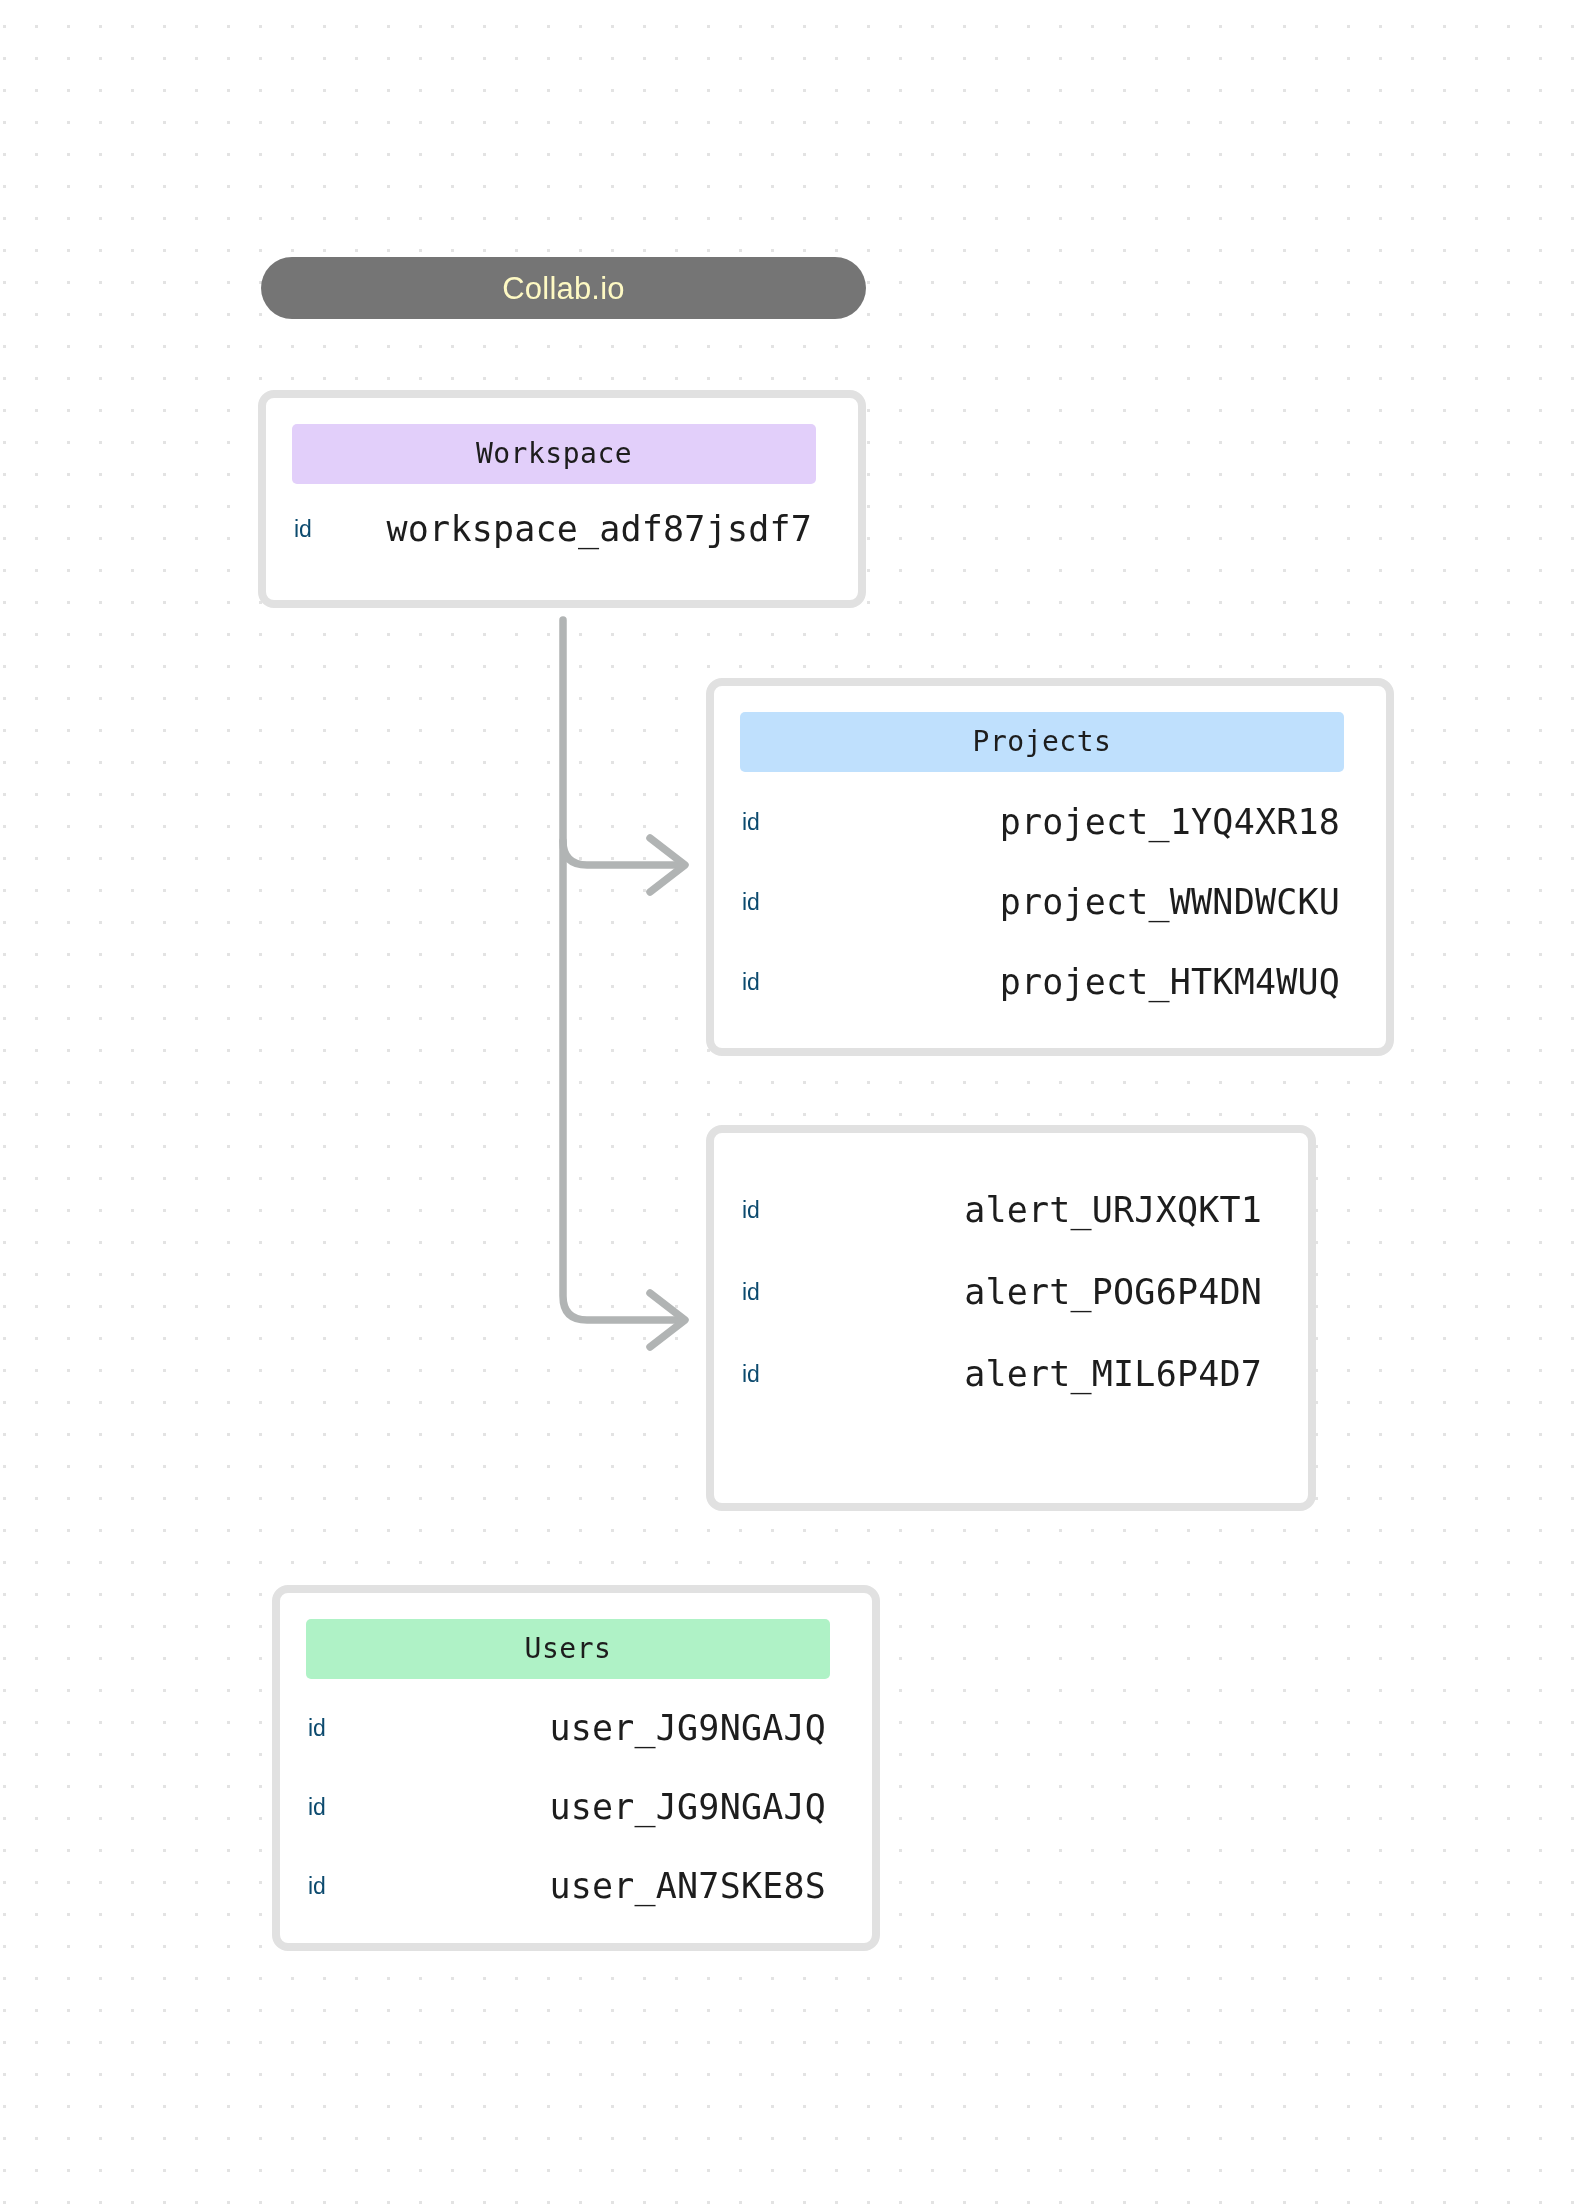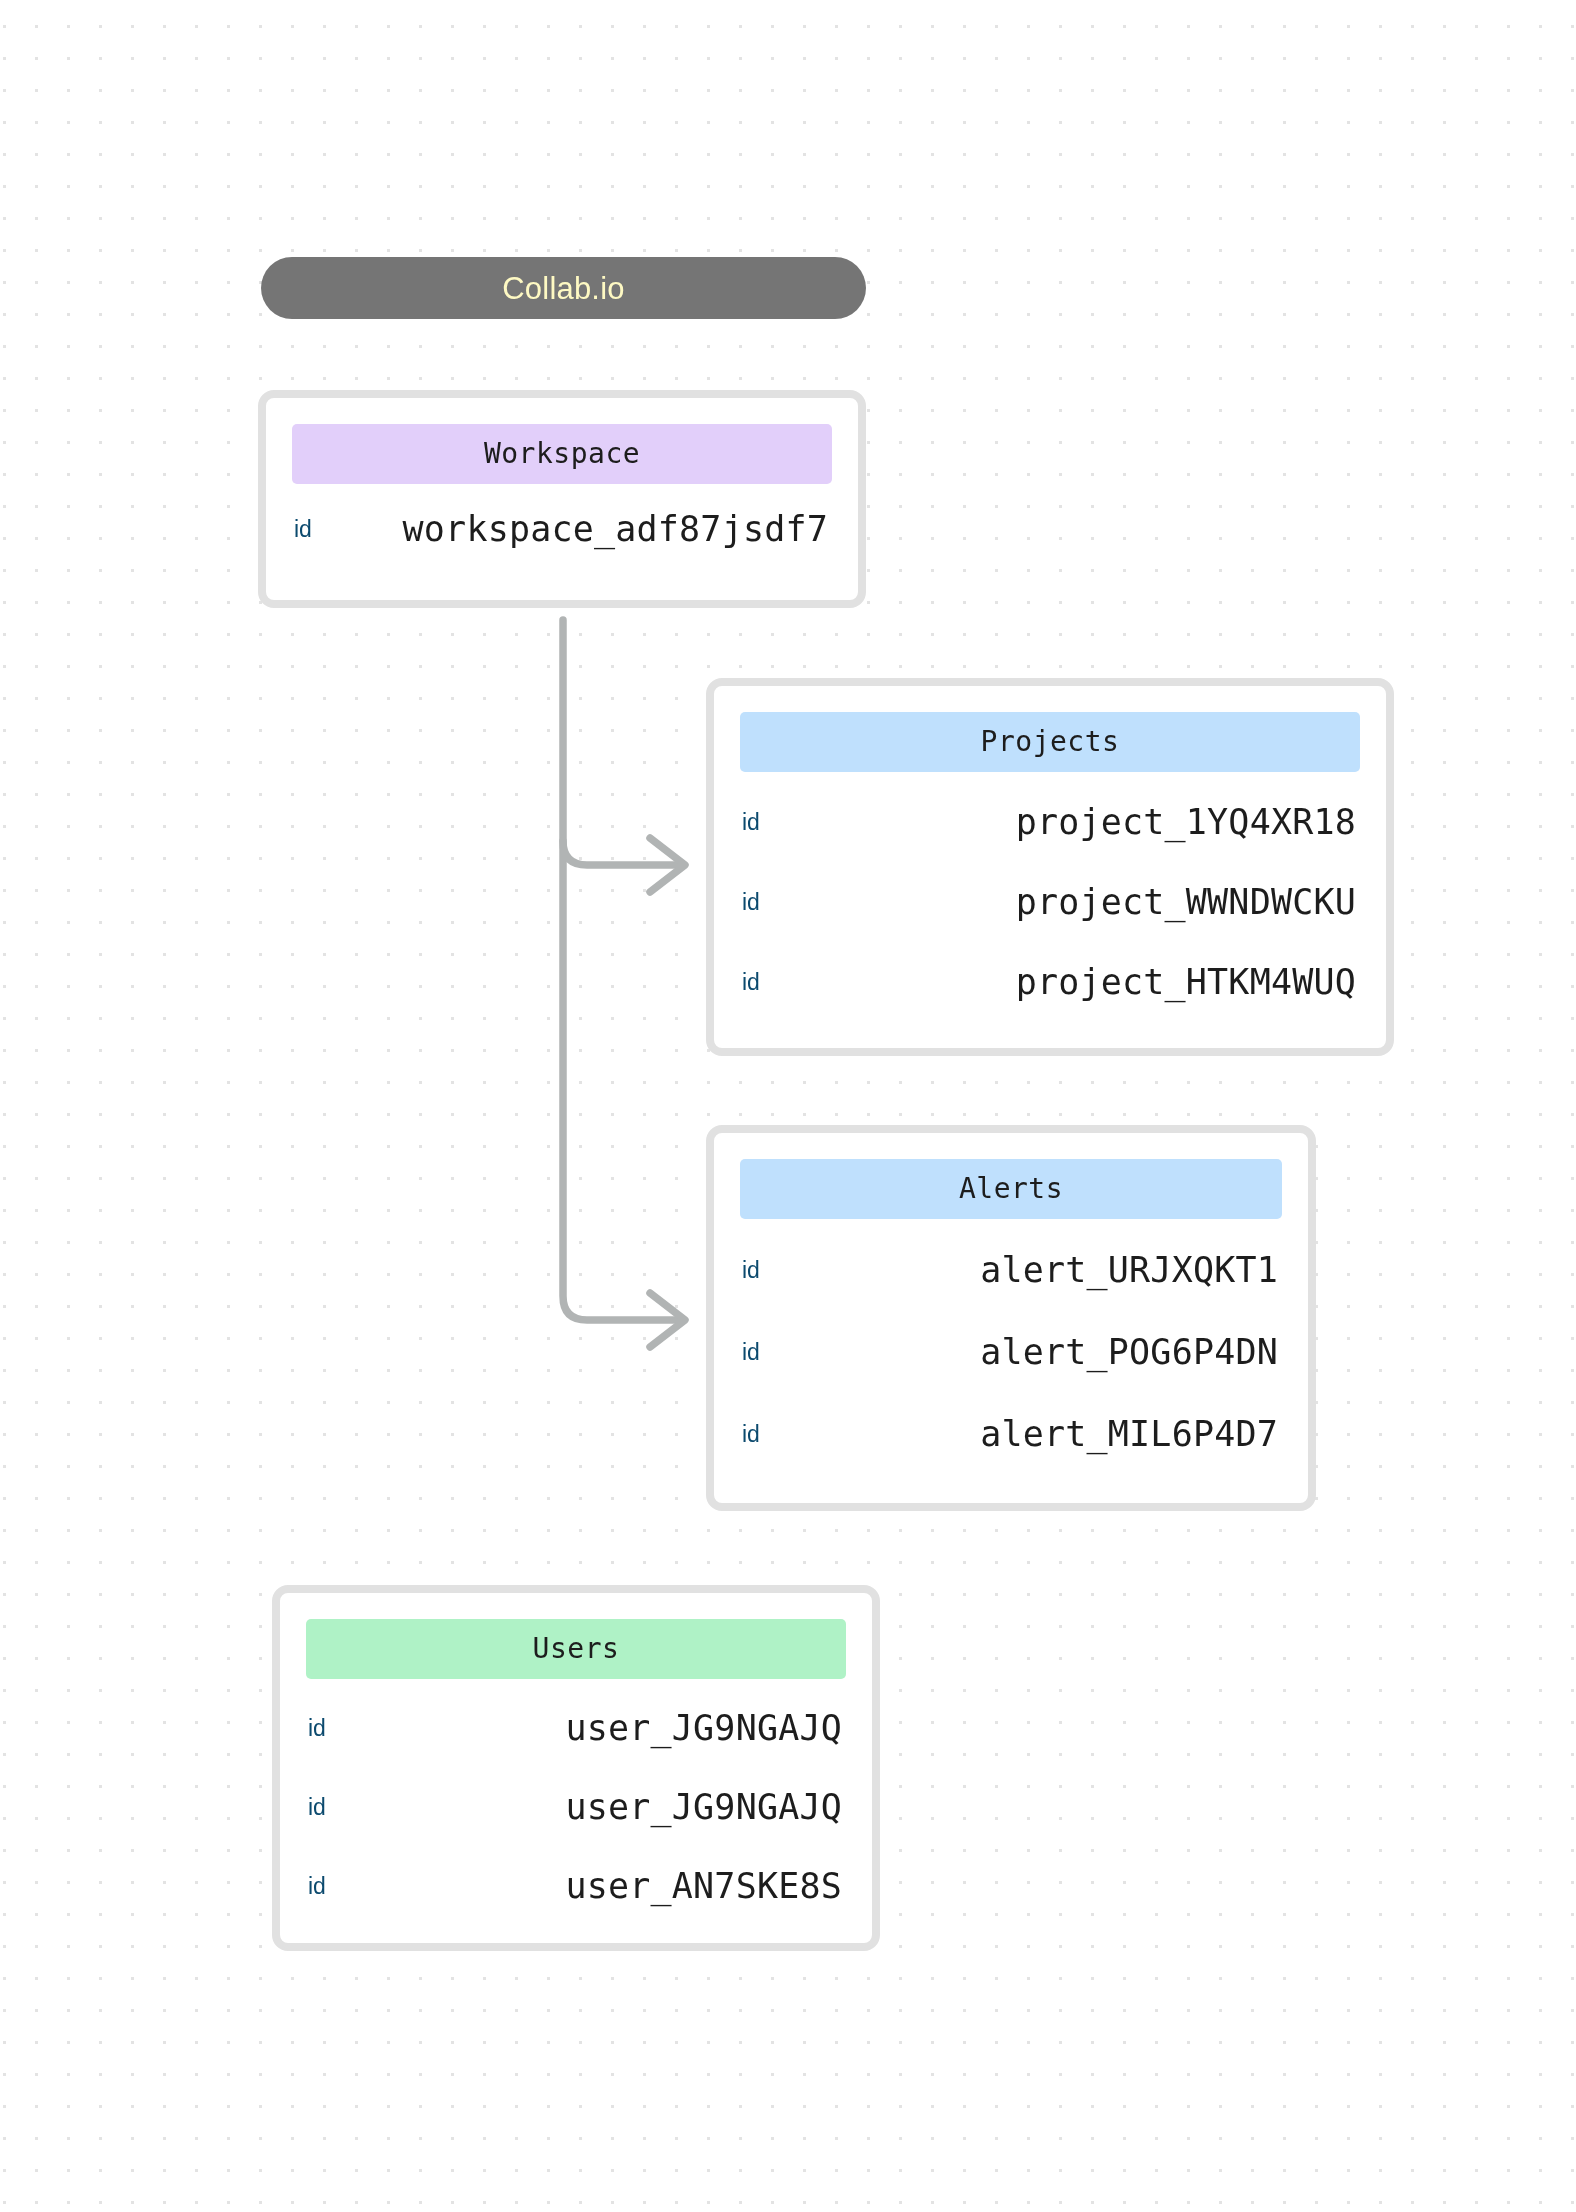--- a/index.html
+++ b/index.html
@@ -48,21 +48,21 @@
     line-height: 1;
   }
 
   
   .table-card {
     position: absolute;
     box-sizing: border-box;
     background: #ffffff;
     border: 8px solid #e1e1e1;
     border-radius: 16px;
-    padding: 26px 26px 26px 26px;
+    padding: 26px 42px 26px 26px;
   }
   .card-header {
     height: 60px;
     border-radius: 5px;
     display: flex;
     align-items: center;
     justify-content: center;
     box-sizing: border-box;
   }
   .card-header .header-text {
@@ -176,23 +176,20 @@
         <span class="field-val">project_WWNDWCKU</span>
       </div>
       <div class="row">
         <span class="field-key">id</span>
         <span class="field-val">project_HTKM4WUQ</span>
       </div>
     </div>
   </div>
 
   <div id="card-alerts" class="table-card">
-    <div class="card-header header-blue">
-      <span class="header-text">Alerts</span>
-    </div>
     <div class="rows">
       <div class="row">
         <span class="field-key">id</span>
         <span class="field-val">alert_URJXQKT1</span>
       </div>
       <div class="row">
         <span class="field-key">id</span>
         <span class="field-val">alert_POG6P4DN</span>
       </div>
       <div class="row">

